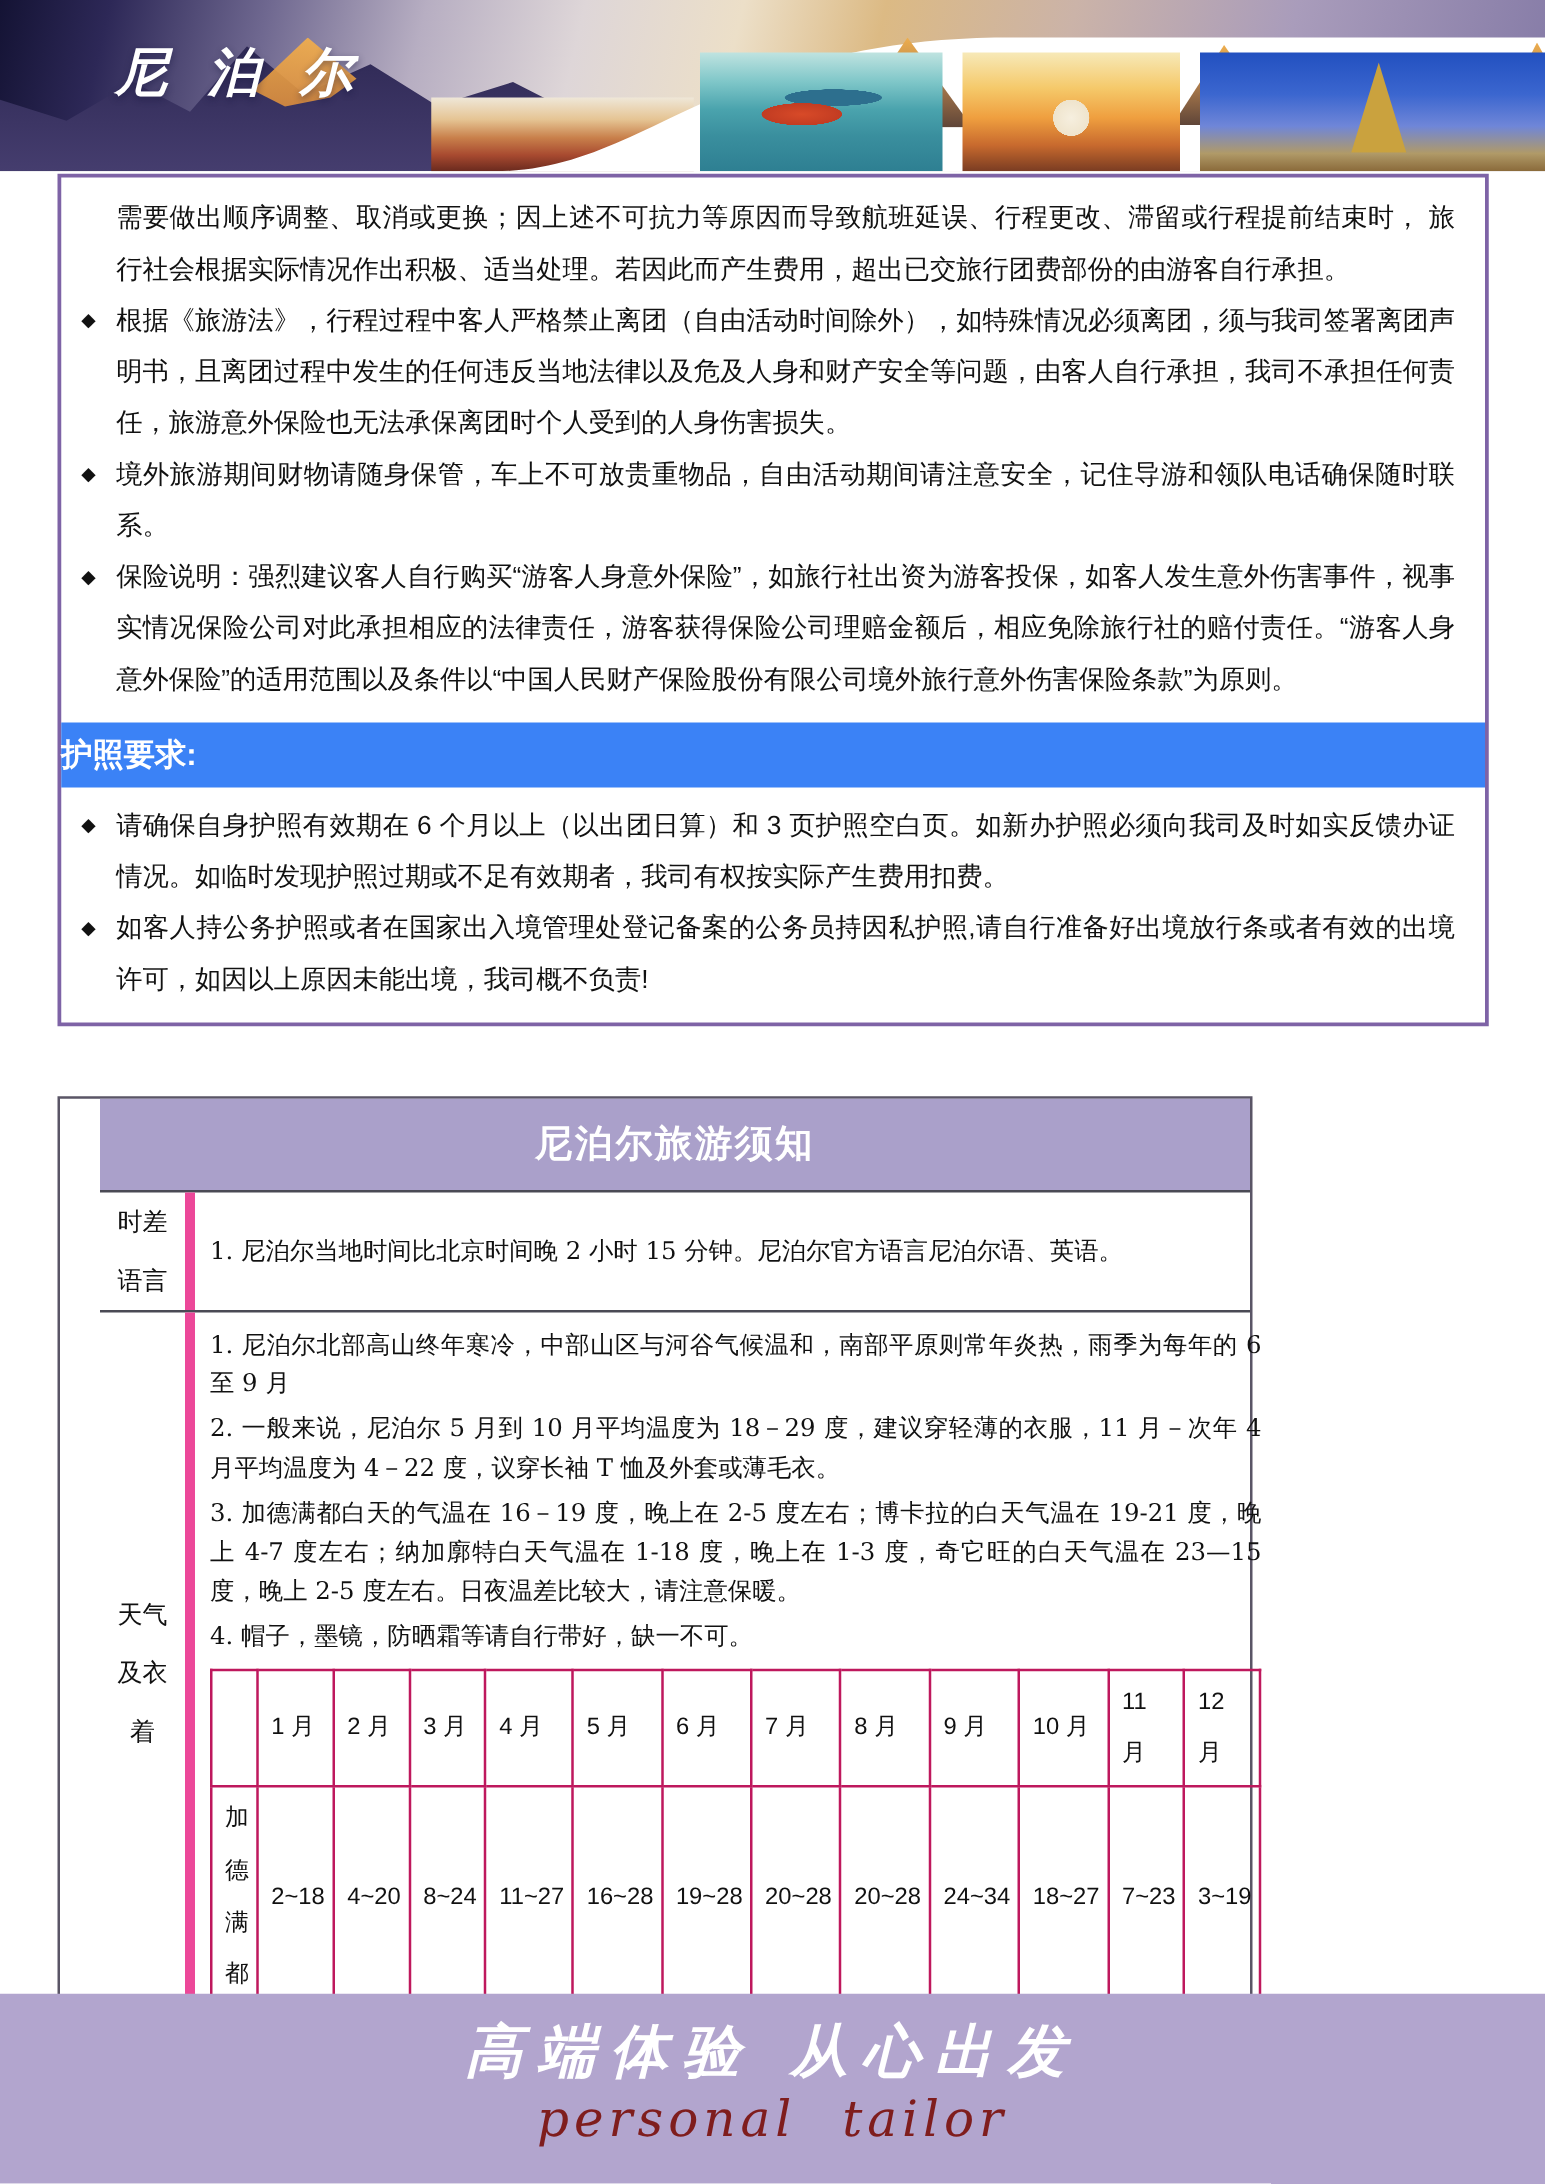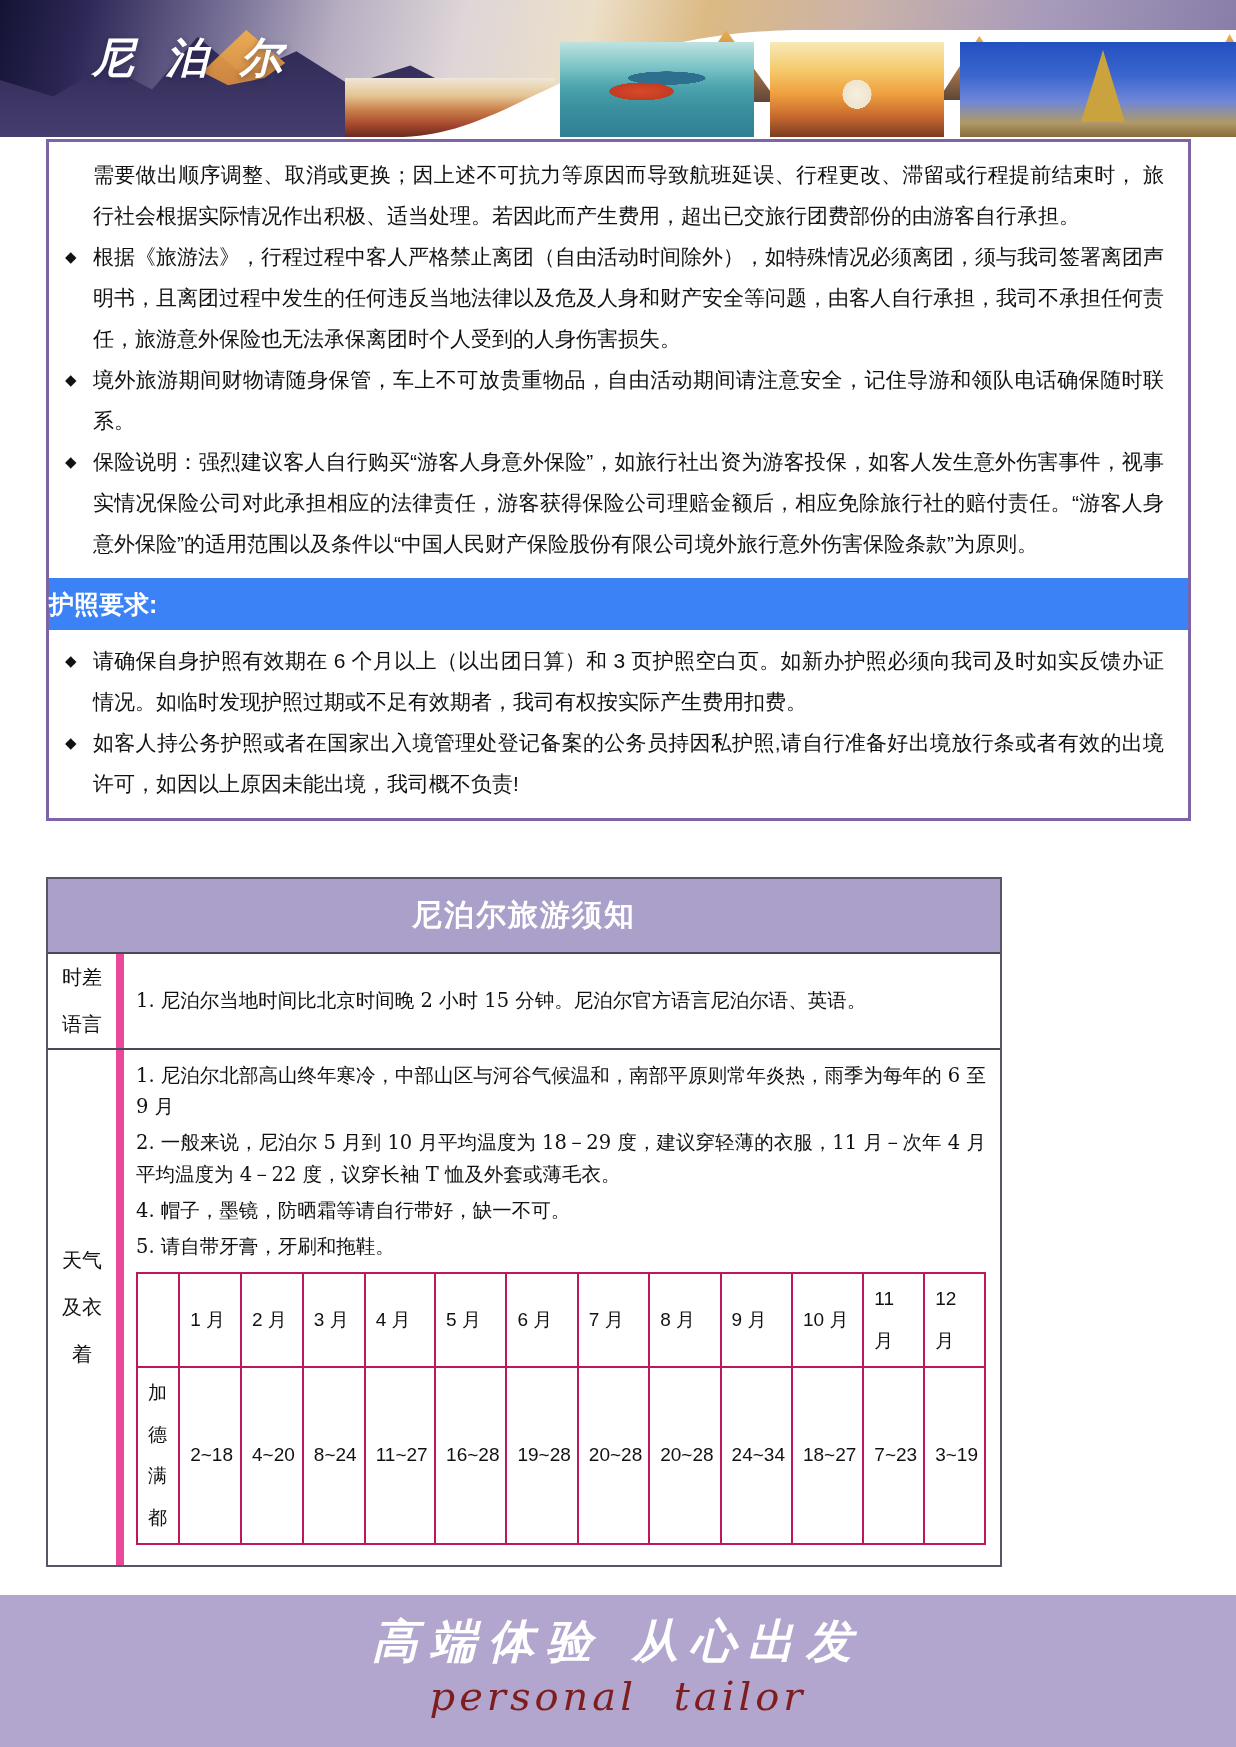--- a/index.html
+++ b/index.html
@@ -41,21 +41,21 @@
   
   .notice-box { margin:2px 45px 0 46px; width:1145px; border:3px solid #7e63a6;
     padding:12px 24px 14px 10px; background:#fff; color:#111; }
   .nb-item { display:flex; font-size:21px; line-height:41px; }
   .nb-bullet { width:34px; flex:0 0 34px; font-size:15px; text-align:left; padding-left:6px; color:#111; }
   .nb-text { flex:1; text-align:justify; }
   .passport-band { margin:14px -24px 10px -10px; height:52px; line-height:52px;
     background:#3b82f6; color:#fff; font-weight:bold; font-size:25px; }
 
   
-  .notice-table-box { margin:56px 45px 0 46px; width:956px; border:2px solid #5a5566; background:#fff; }
+  .notice-table-box { margin:56px 45px 0 46px; width:956px; border:2px solid #5a5566; background:#fff;padding-left:32px; }
   .table-title-band { height:73px; background:#aaa0ca; color:#fff; font-weight:bold; font-size:30px;
     display:flex; align-items:center; justify-content:center; letter-spacing:2px; }
   .nt-row { display:flex; border-top:2px solid #4a4a55; }
   .nt-label { flex:0 0 76px; border-right:8px solid #ec4899; display:flex; align-items:center; justify-content:center;
     font-family:"DejaVu Serif", serif; font-size:20px; line-height:2.35; color:#111;
     white-space:pre-line; text-align:center; }
   .nt-content { flex:1; font-family:"DejaVu Serif", serif; font-size:19.5px; line-height:1.6;
     color:#111; padding:10px 14px 12px 12px; }
   .nt-row-tz .nt-content { display:flex; align-items:center; min-height:82px; padding-top:4px; padding-bottom:4px; }
   .w-item { margin-bottom:5px; text-align:justify; }
@@ -135,22 +135,22 @@
       <div class="nt-content">1. 尼泊尔当地时间比北京时间晚 2 小时 15 分钟。尼泊尔官方语言尼泊尔语、英语。</div>
     </div>
 
     <div class="nt-row">
       <div class="nt-label">天气
 及衣
 着</div>
       <div class="nt-content">
         <div class="w-item">1. 尼泊尔北部高山终年寒冷，中部山区与河谷气候温和，南部平原则常年炎热，雨季为每年的 6 至 9 月</div>
         <div class="w-item">2. 一般来说，尼泊尔 5 月到 10 月平均温度为 18－29 度，建议穿轻薄的衣服，11 月－次年 4 月平均温度为 4－22 度，议穿长袖 T 恤及外套或薄毛衣。</div>
+        <div class="w-item">3. 加德满都白天的气温在 16－19 度，晚上在 2-5 度左右；博卡拉的白天气温在 19-21 度，晚上 4-7 度左右；纳加廓特白天气温在 1-18 度，晚上在 1-3 度，奇它旺的白天气温在 23—15 度，晚上 2-5 度左右。日夜温差比较大，请注意保暖。</div>
         <div class="w-item">4. 帽子，墨镜，防晒霜等请自行带好，缺一不可。</div>
-        <div class="w-item">5. 请自带牙膏，牙刷和拖鞋。</div>
 
         <table class="temp-table">
           <colgroup>
             <col style="width:128px">
               <col style="width:79px">
               <col style="width:79px">
               <col style="width:79px">
               <col style="width:79px">
             <col style="width:66px">
               <col style="width:66px">

